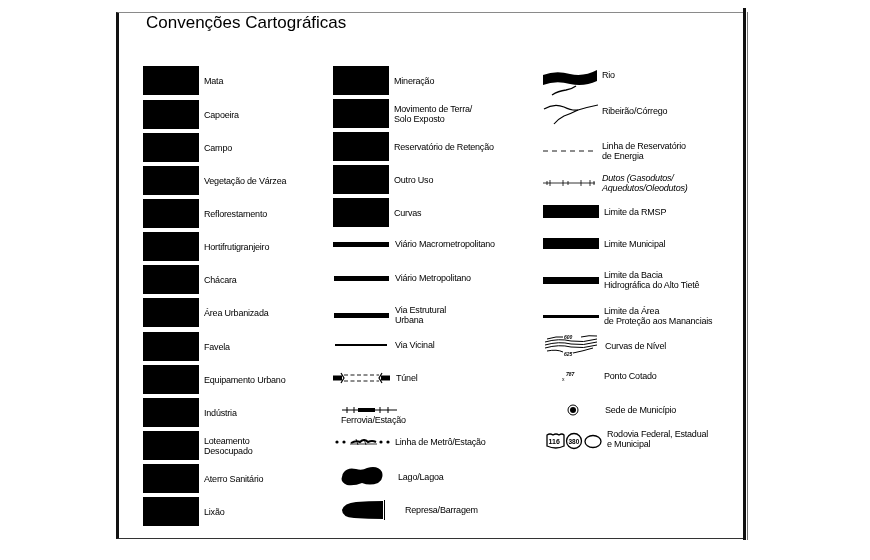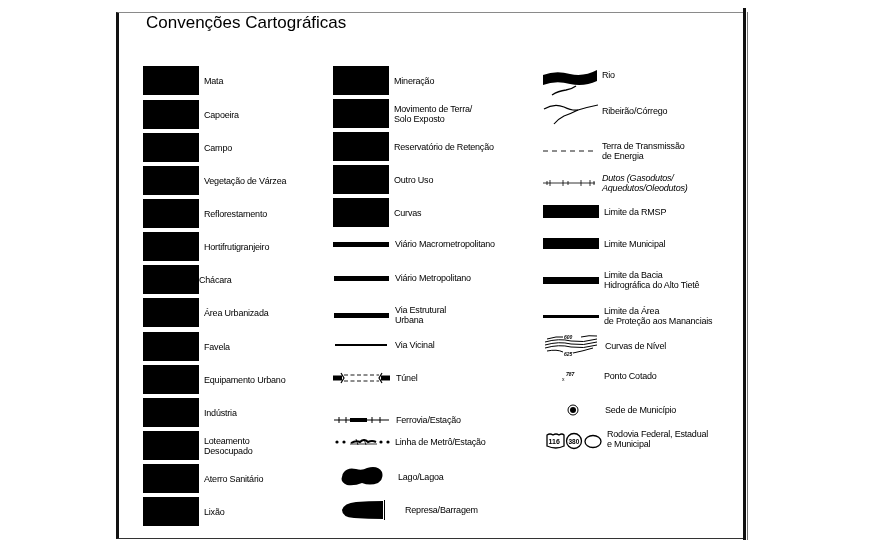--- a/index.html
+++ b/index.html
@@ -45,21 +45,21 @@
   <div class="item" style="left:143px;top:199px;">
     <div class="swatch"></div>
     <span class="label" style="margin-left:5px;">Reflorestamento</span>
   </div>
   <div class="item" style="left:143px;top:232px;">
     <div class="swatch"></div>
     <span class="label" style="margin-left:5px;">Hortifrutigranjeiro</span>
   </div>
   <div class="item" style="left:143px;top:265px;">
     <div class="swatch"></div>
-    <span class="label" style="">Chácara</span>
+    <span class="label" style="margin-left:5px;">Chácara</span>
   </div>
   <div class="item" style="left:143px;top:298px;">
     <div class="swatch"></div>
     <span class="label" style="margin-left:5px;">Área Urbanizada</span>
   </div>
   <div class="item" style="left:143px;top:332px;">
     <div class="swatch"></div>
     <span class="label" style="margin-left:5px;">Favela</span>
   </div>
   <div class="item" style="left:143px;top:365px;">
@@ -136,21 +136,21 @@
     <svg width="57" height="12" viewBox="0 0 57 12">
       <rect x="0" y="3.5" width="9" height="5" fill="#000"></rect>
       <path d="M8 1 L11 6 L8 11" fill="none" stroke="#000" stroke-width="1.2"></path>
       <path d="M11 3 H46 M11 9 H46" fill="none" stroke="#000" stroke-width="0.9" stroke-dasharray="4,2.5"></path>
       <path d="M49 1 L46 6 L49 11" fill="none" stroke="#000" stroke-width="1.2"></path>
       <rect x="48" y="3.5" width="9" height="5" fill="#000"></rect>
     </svg>
     <span class="label" style="margin-left:6px;">Túnel</span>
   </div>
 
-  <div class="item" style="left:334px;top:415px;">
+  <div class="item" style="left:334px;top:405px;flex-direction:column;">
     <svg width="55" height="10" viewBox="0 0 55 10">
       <line x1="0" y1="5" x2="55" y2="5" stroke="#000" stroke-width="1"></line>
       <line x1="5" y1="2" x2="5" y2="8" stroke="#000" stroke-width="1"></line>
       <line x1="12" y1="2" x2="12" y2="8" stroke="#000" stroke-width="1"></line>
       <rect x="16" y="3" width="17" height="4" fill="#000"></rect>
       <line x1="38" y1="2" x2="38" y2="8" stroke="#000" stroke-width="1"></line>
       <line x1="46" y1="2" x2="46" y2="8" stroke="#000" stroke-width="1"></line>
     </svg>
     <span class="label" style="margin-left:7px;">Ferrovia/Estação</span>
   </div>
@@ -200,21 +200,21 @@
       <path d="M36 9 Q28 13 22 15 Q16 18 12 23" fill="none" stroke="#000" stroke-width="1.2"></path>
     </svg>
     <span class="label" style="margin-left:4px;margin-top:-6px;">Ribeirão/Córrego</span>
   </div>
 
   <div class="item" style="left:543px;top:141px;">
     <svg width="54" height="20" viewBox="0 0 54 20">
       <line x1="0" y1="10" x2="54" y2="10" stroke="#000" stroke-width="0.9" stroke-dasharray="5,4"></line>
     </svg>
     <span class="label" style="margin-left:5px;">
-      <span>Terra de Transmissão</span><br>
+      <span>Linha de Reservatório</span><br>
       <span>de Energia</span>
     </span>
   </div>
 
   <div class="item" style="left:543px;top:173px;">
     <svg width="54" height="20" viewBox="0 0 54 20">
       <line x1="0" y1="10" x2="52" y2="10" stroke="#000" stroke-width="0.8"></line>
       <line x1="4" y1="8" x2="4" y2="12" stroke="#000" stroke-width="0.8"></line>
       <line x1="7" y1="7" x2="7" y2="13" stroke="#000" stroke-width="0.8"></line>
       <line x1="20" y1="7" x2="20" y2="13" stroke="#000" stroke-width="0.8"></line>

